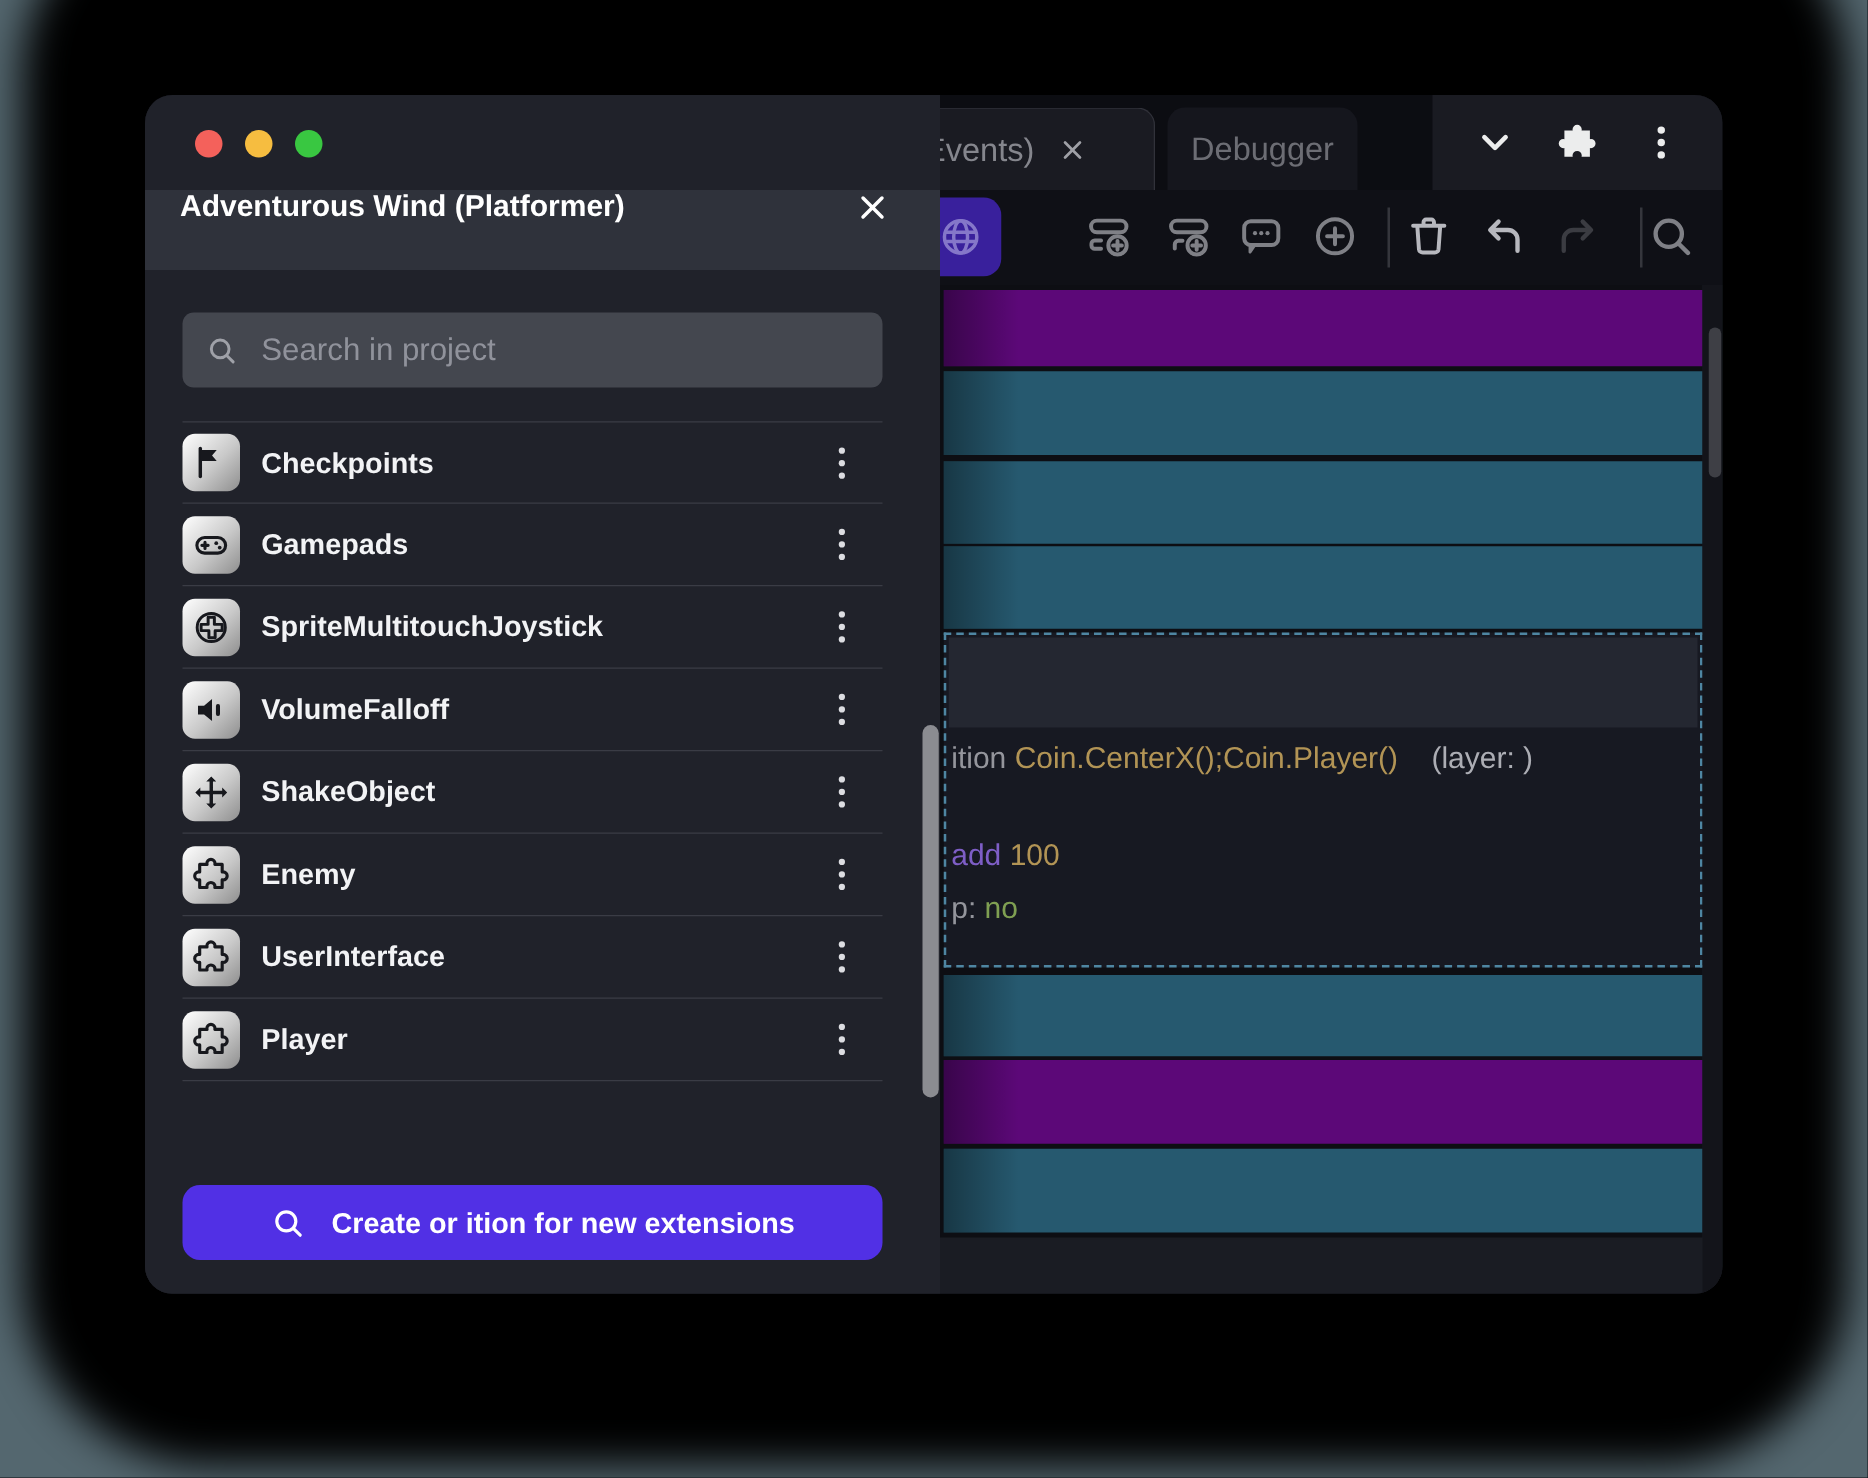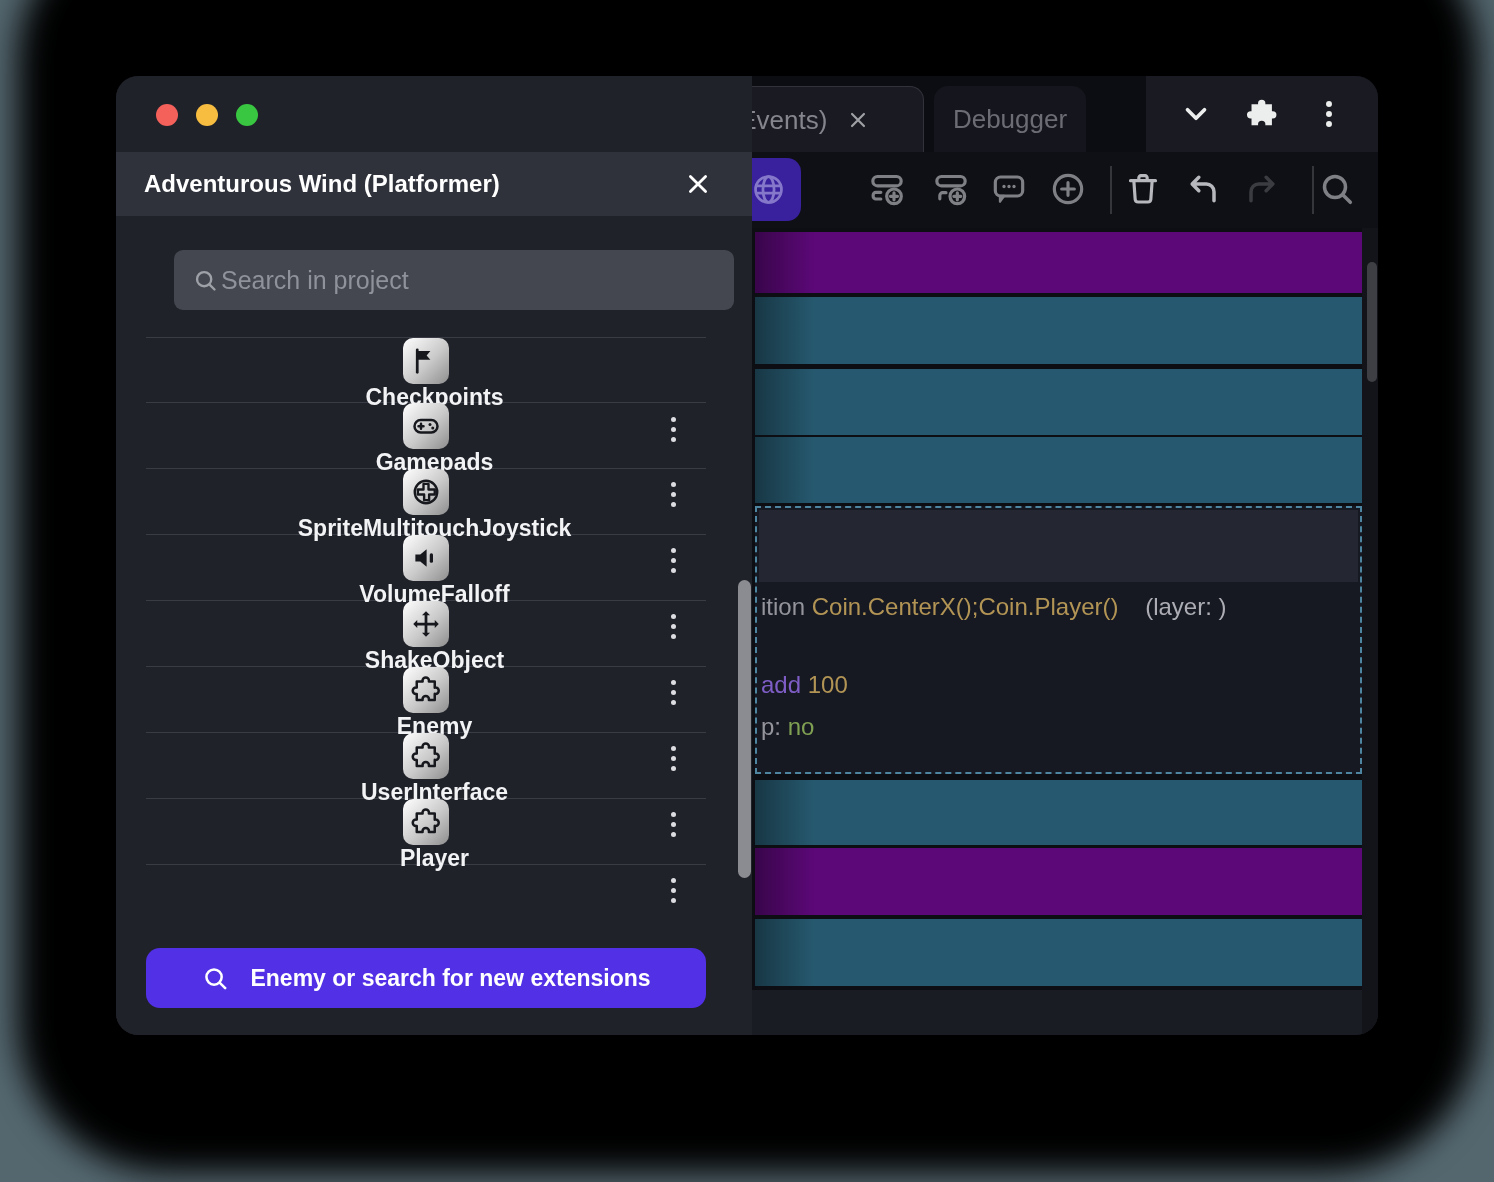--- a/index.html
+++ b/index.html
@@ -48,32 +48,32 @@
   .evrow.selected::before{display:none;}
   .sel-cond{position:absolute;left:2px;right:2px;top:2px;height:72px;background:var(--sel-cond-bg);}
   .code-line{position:absolute;left:4px;right:4px;font-size:24px;line-height:30px;white-space:pre;overflow:hidden;}
   .c-gray{color:var(--code-gray);} .c-gold{color:var(--code-gold);} .c-light{color:var(--code-light);margin-left:20px;}
   .c-purple{color:var(--code-purple);} .c-green{color:var(--code-green);}
 
   
   .drawer{position:absolute;left:0;top:0;width:636px;height:959px;background:var(--drawer-bg);}
   .traffic{position:absolute;top:28px;width:22px;height:22px;border-radius:50%;border:none;padding:0;cursor:pointer;}
   .drawer-header{position:absolute;left:0;top:76px;width:100%;height:64px;background:var(--drawer-header-bg);
-      display:flex;align-items:center;box-sizing:border-box;padding:0 40px 0 28px;}
+      display:flex;box-sizing:border-box;padding:0 40px 0 28px;}
   .drawer-title{font-size:24px;font-weight:700;color:var(--title-text);}
   .panel-close{margin-left:auto;width:28px;height:28px;color:#fff;}
   .search-box{position:absolute;left:30px;top:174px;width:560px;height:60px;background:var(--search-bg);
-      border-radius:9px;display:flex;align-items:center;box-sizing:border-box;padding:0 18px;margin-left:28px;}
+      border-radius:9px;display:flex;align-items:center;box-sizing:border-box;padding:0 18px;gap:16px;}
   .search-box .mag{width:27px;height:27px;color:#9fa1a8;flex:none;display:inline-flex;}
   .search-box svg{width:100%;height:100%;}
   .search-box input{flex:1;background:transparent;border:none;outline:none;font-size:25px;
       color:#e8e8ea;font-family:inherit;}
   .search-box input::placeholder{color:var(--search-placeholder);}
   .ext-list{position:absolute;left:30px;top:261px;width:560px;}
-  .ext-row{height:66px;display:flex;align-items:center;border-bottom:1px solid var(--divider);box-sizing:border-box;flex-direction:column;}
+  .ext-row{height:66px;display:flex;align-items:center;border-bottom:1px solid var(--divider);box-sizing:border-box;}
   .ext-row:first-child{border-top:1px solid var(--divider);}
   .tile{width:46px;height:46px;border-radius:10px;flex:none;
       background:linear-gradient(135deg,#ffffff 0%,#c9c9c9 55%,#8e8e8e 100%);
       display:flex;align-items:center;justify-content:center;color:var(--tile-glyph);}
   .tile svg{width:30px;height:30px;}
   .ext-label{margin-left:17px;font-size:23px;font-weight:700;color:var(--item-text);}
   .kebab{margin-left:auto;margin-right:24px;display:flex;flex-direction:column;gap:5px;
       background:none;border:none;padding:6px;cursor:pointer;}
   .kebab i{width:5px;height:5px;border-radius:50%;background:var(--kebab-dot);}
   .cta{position:absolute;left:30px;top:872px;width:560px;height:60px;border:none;cursor:pointer;
@@ -346,20 +346,20 @@
           </div>
         </div>
 
       <button class="cta">
         <span class="mag">
             <svg viewBox="0 0 24 24" fill="none" stroke="currentColor">
               <circle cx="10.8" cy="10.8" r="6.3" stroke-width="2.1"></circle>
               <path d="M15.6 15.6 20 20" stroke-width="2.1" stroke-linecap="round"></path>
             </svg>
           </span>
-        <span>Enemy or search for new extensions</span>
+        <span>Create or ition for new extensions</span>
       </button>
 
       <div class="drawer-scrollbar"></div>
     </div>
 
   </div>
 </div>
 
 </body></html>

